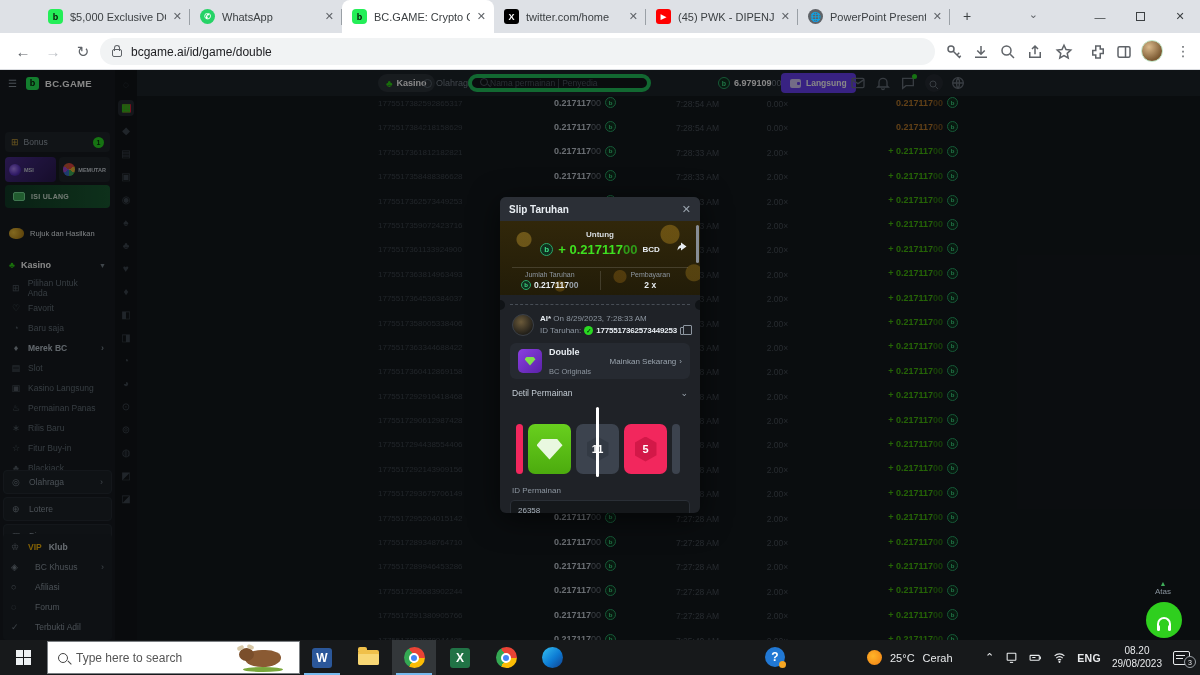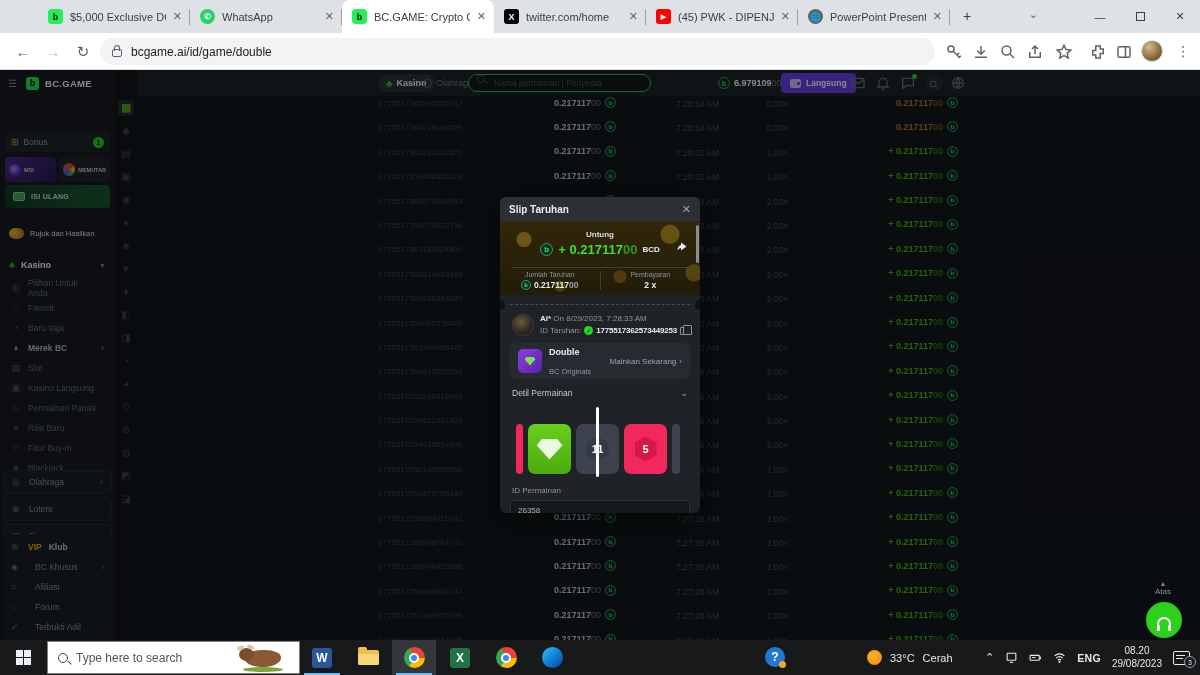--- a/index.html
+++ b/index.html
@@ -50,21 +50,21 @@
   #dim { position:absolute; inset:0; background:rgba(0,0,0,.47); z-index:5; }
 
   #siteheader { position:absolute; left:137px; top:0; width:1063px; height:26px; background:#1d242a; }
   #nav-casino { position:absolute; left:241px; top:4px; height:18px; padding:0 8px; background:#2e353c;
     border-radius:9px; display:flex; align-items:center; gap:4px; color:#fff; font-size:9px; font-weight:bold; }
   #nav-casino .suit { color:#30d414; font-size:10px; }
   #nav-sports { position:absolute; left:286px; top:4px; height:18px; display:flex; align-items:center; gap:4px;
     color:#77828c; font-size:9px; }
   #nav-sports .ball { width:9px; height:9px; border:1px solid #5a646d; border-radius:50%; }
   #sitesearch { position:absolute; left:331px; top:4px; width:183px; height:18px; background:#14181c;
-    border:1px solid #22c55e; border-radius:9px; display:flex; padding:0 8px; gap:9px; }
+    border:4px solid #22c55e; border-radius:9px; display:flex; padding:0 8px; gap:2px; }
   #sitesearch input { background:transparent; border:none; outline:none; color:#9aa4ae; font-size:8.5px; width:100%;
     font-family:"Liberation Sans",sans-serif;}
   #sitesearch input::placeholder { color:#4e5963; }
   .mag { width:8px; height:8px; border:1.3px solid #4e5963; border-radius:50%; position:relative; flex:none;}
   .mag::after { content:""; position:absolute; left:6px; top:6px; width:4px; height:1.3px; background:#4e5963; transform:rotate(45deg); }
   #balance { position:absolute; left:581px; top:4px; height:18px; display:flex; align-items:center; gap:4px; color:#fff; }
   #balance .num { font-size:9px; font-weight:bold; }
   #balance .num .dimno { color:#707a84; font-weight:normal; }
   #balance .chev { color:#707a84; font-size:7px; }
   .coin { display:inline-flex; align-items:center; justify-content:center; width:12px; height:12px; border-radius:50%;
@@ -1108,21 +1108,21 @@
     </div>
     <div class="tbapp" style="left:484px;">
       <span class="chromeicon"></span>
     </div>
     <div class="tbapp" style="left:530px;">
       <span class="edgeicon"></span>
     </div>
     <div id="helpico">?</div>
     <div id="weather">
       <span class="sun"></span>
-      <span>33°C</span>
+      <span>25°C</span>
       <span>Cerah</span>
     </div>
     <div id="tray">
       <span style="font-size:11px;">⌃</span>
       <span class="trayico">
         <svg viewBox="0 0 24 24" fill="none" stroke="#e8eaec" stroke-width="2">
             <rect x="4" y="4" width="16" height="13" rx="1"></rect>
             <path d="M9 21h6"></path>
           </svg>
       </span>

